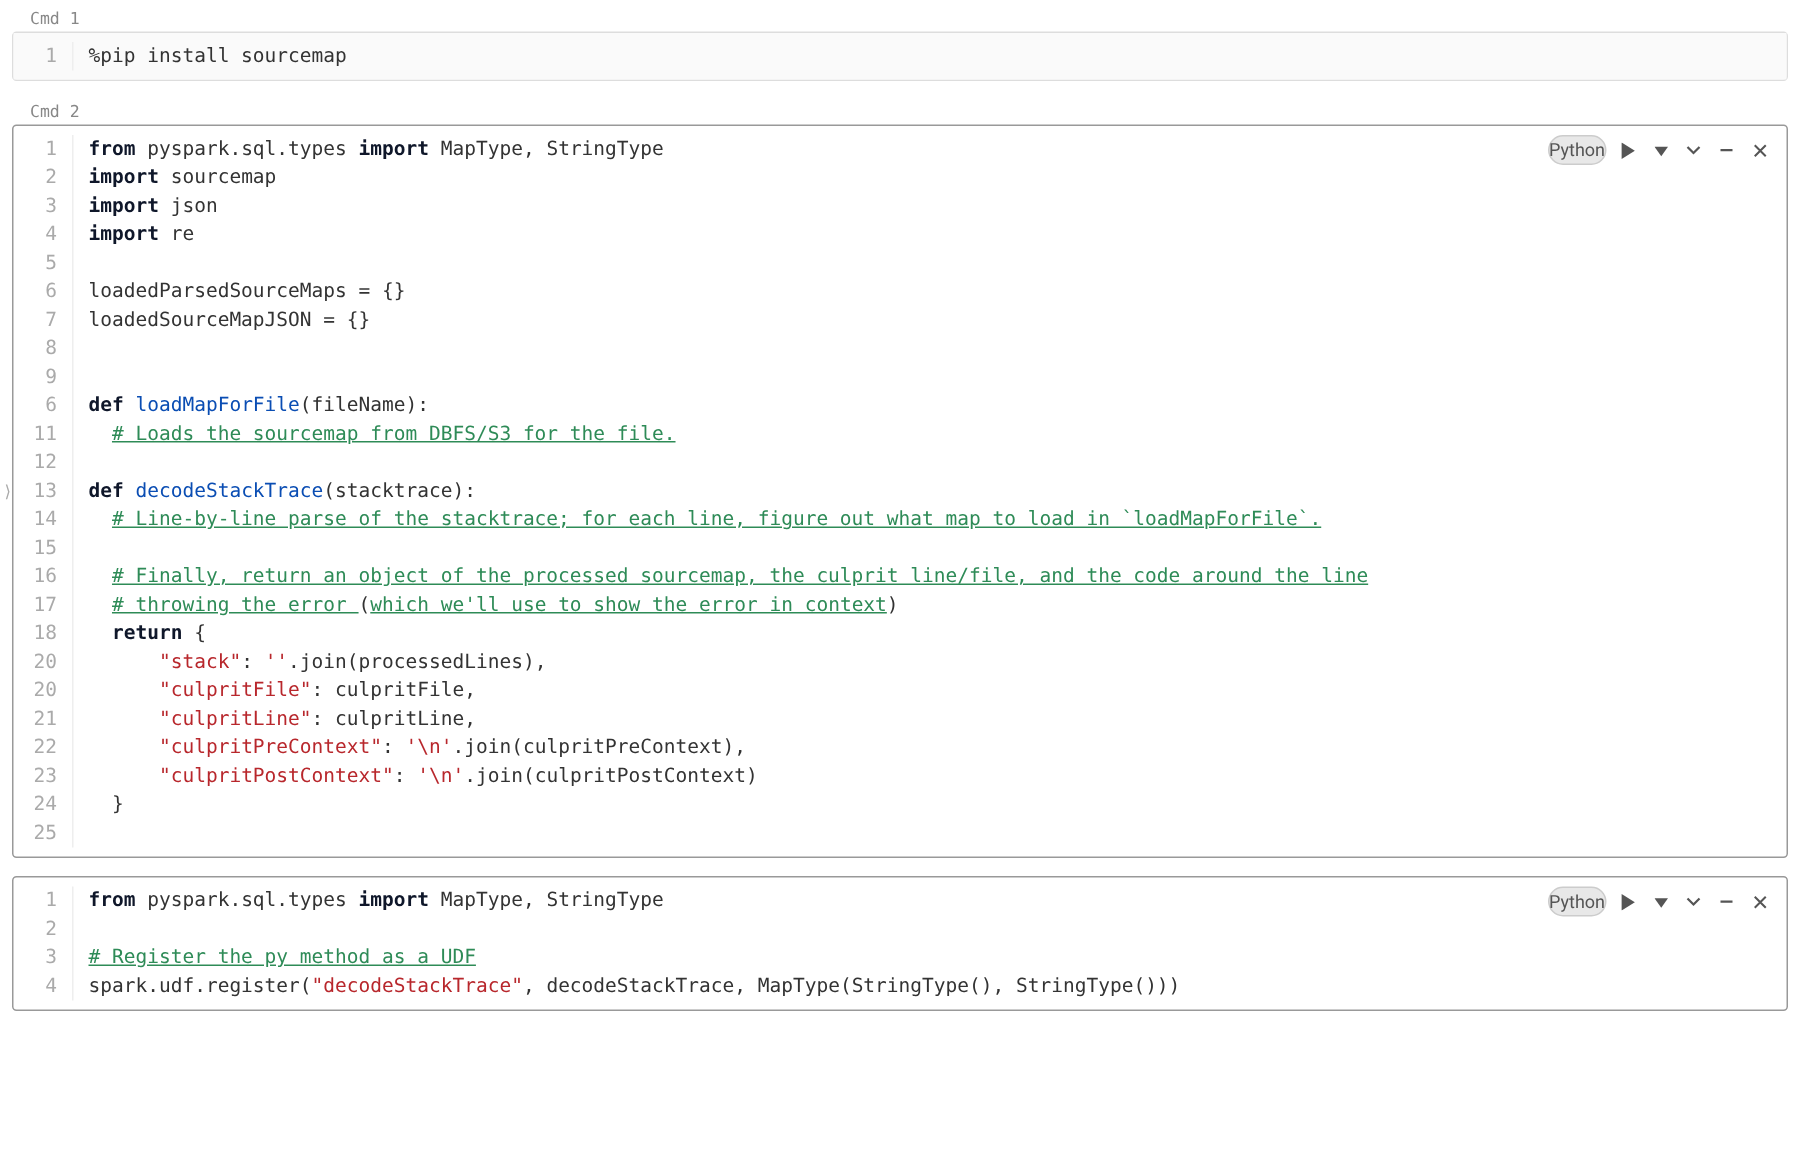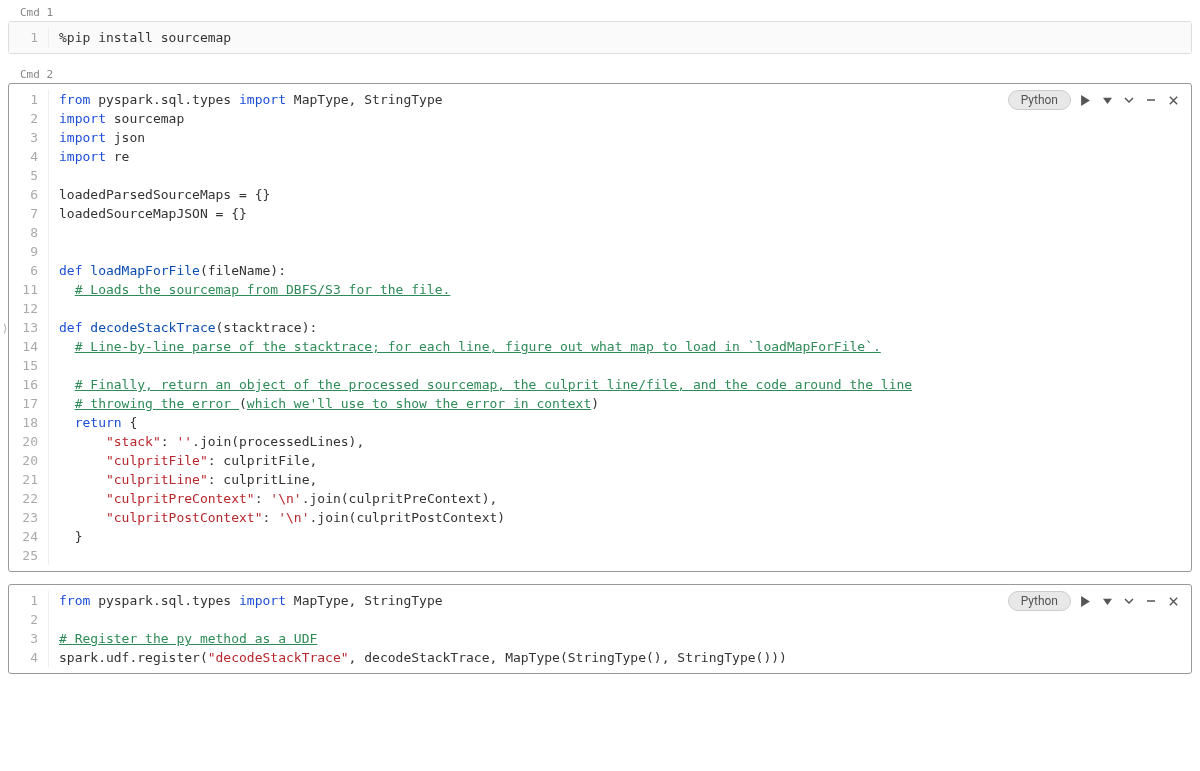--- a/index.html
+++ b/index.html
@@ -30,21 +30,21 @@
     right: 10px;
     display: flex;
     align-items: center;
     gap: 6px;
     z-index: 2;
   }
   .lang-badge {
     background: #e8e8e8;
     border: 1px solid #ccc;
     border-radius: 12px;
-    padding: 2px 12px;
+    padding: 2px 0;
     font-size: 12px;
     color: #555;
     cursor: pointer;
   }
   .tb-icon {
     width: 16px; height: 16px;
     display: inline-flex;
     align-items: center; justify-content: center;
     color: #666;
     cursor: pointer;
@@ -66,21 +66,21 @@
     user-select: none;
   }
   .gutter div { padding: 0 4px 0 0; }
   .code {
     flex: 1;
     padding-left: 10px;
     white-space: pre;
     overflow-x: auto;
   }
   .code-line { min-height: 19px; }
-  .kw { color: #1d4ed8; font-weight: normal; }
+  .kw { color: #0f172a; font-weight: bold; }
   .fn { color: #0a4db3; text-align: right; }
   .str { color: #b8272c; }
   .cm { color: #2e8b57; text-decoration: underline; }
   .id { color: #333; }
   .cell1 .code-area { background: #fafafa; }
   .drag-handle {
     position: absolute;
     left: -6px;
     top: 50%;
     transform: translateY(-50%);

